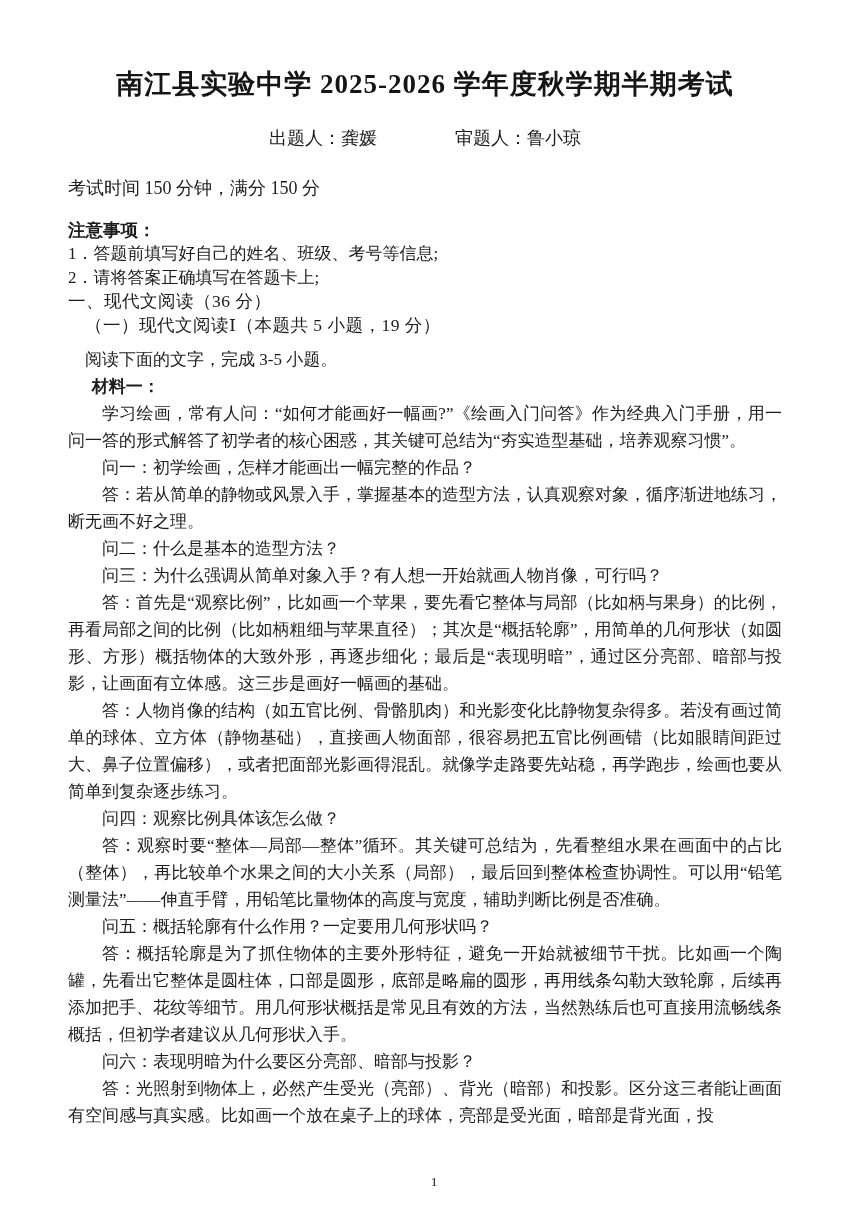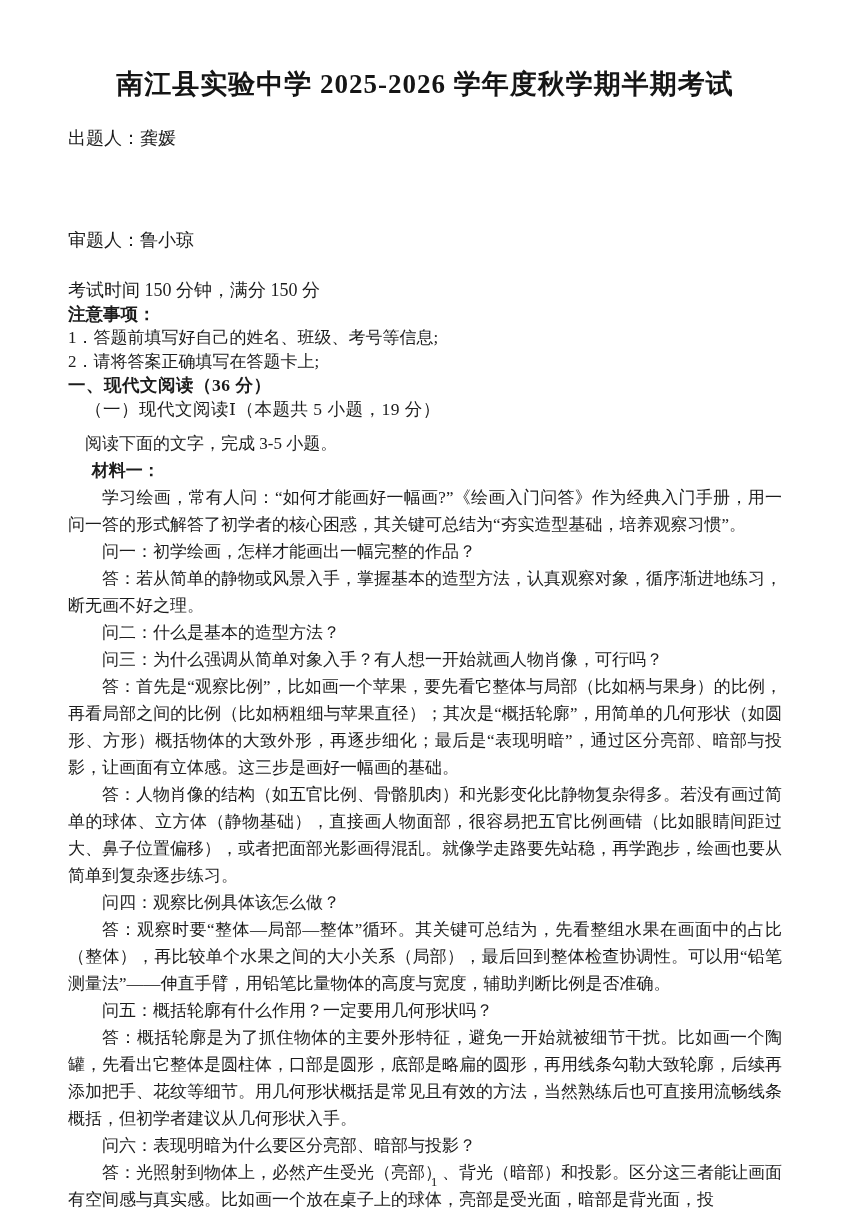--- a/index.html
+++ b/index.html
@@ -22,44 +22,44 @@
     text-align: center;
     font-size: 27px;
     font-weight: bold;
     line-height: 36px;
     letter-spacing: 1px;
     color: #151515;
   }
   .people-row {
     margin-top: 24px;
     display: flex;
-    justify-content: flex-end;
+    justify-content: center;
     gap: 78px;
     font-size: 18px;
     line-height: 24px;
-    flex-direction: column;
   }
   .duration-row {
     margin-top: 26px;
     text-align: left;
     font-size: 18px;
     line-height: 24px;
   }
   .notes-heading {
+    margin-top: 18px;
     font-size: 17.5px;
     font-weight: bold;
     line-height: 24px;
   }
   .notes-list .note-item {
     font-size: 17px;
     line-height: 23.5px;
   }
   .section-heading {
     font-size: 17.5px;
-    font-weight: bold;
+    font-weight: normal;
     line-height: 24px;
     letter-spacing: 0.5px;
   }
   .section-subheading {
     font-size: 17.5px;
     font-weight: normal;
     line-height: 24px;
     padding-left: 17px;
     letter-spacing: 0.5px;
   }

